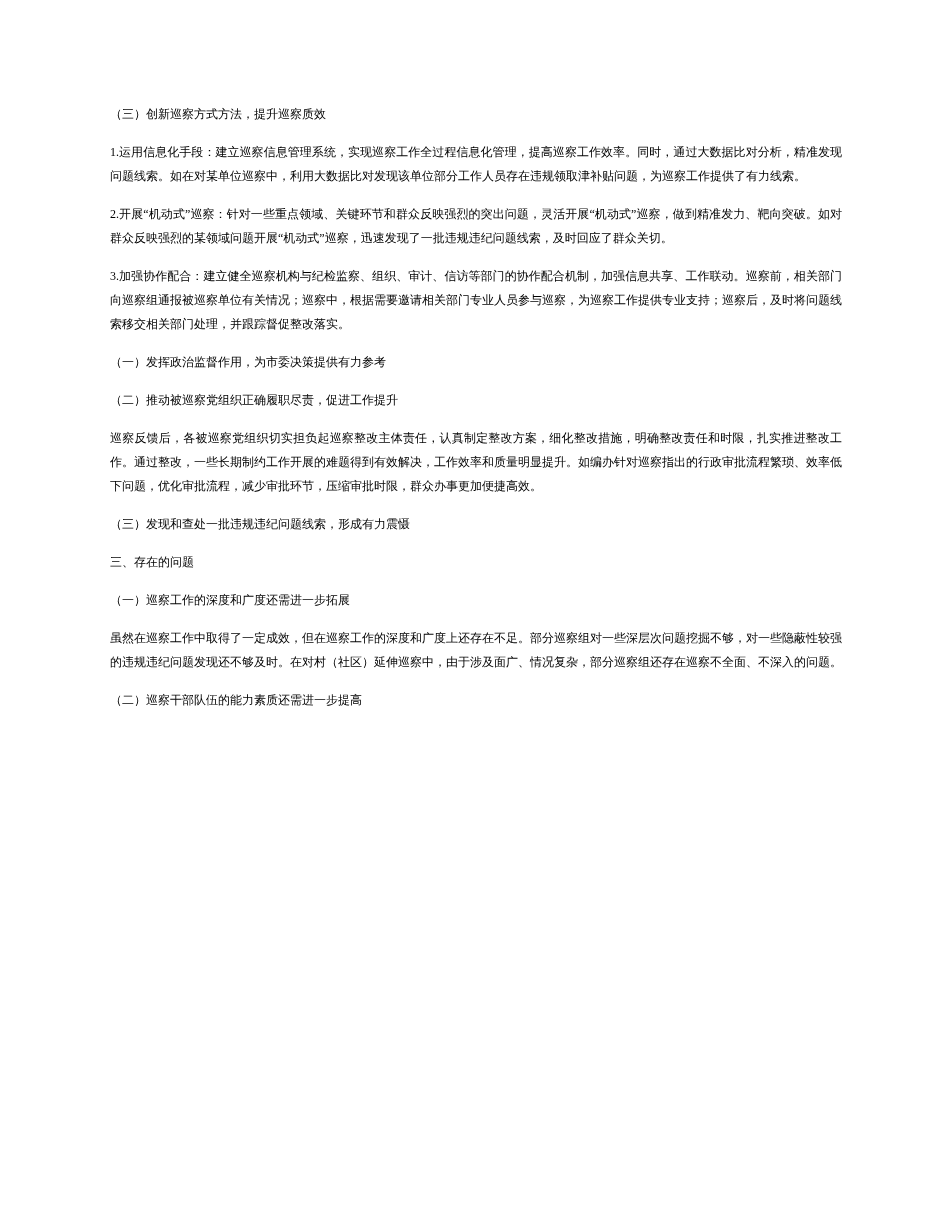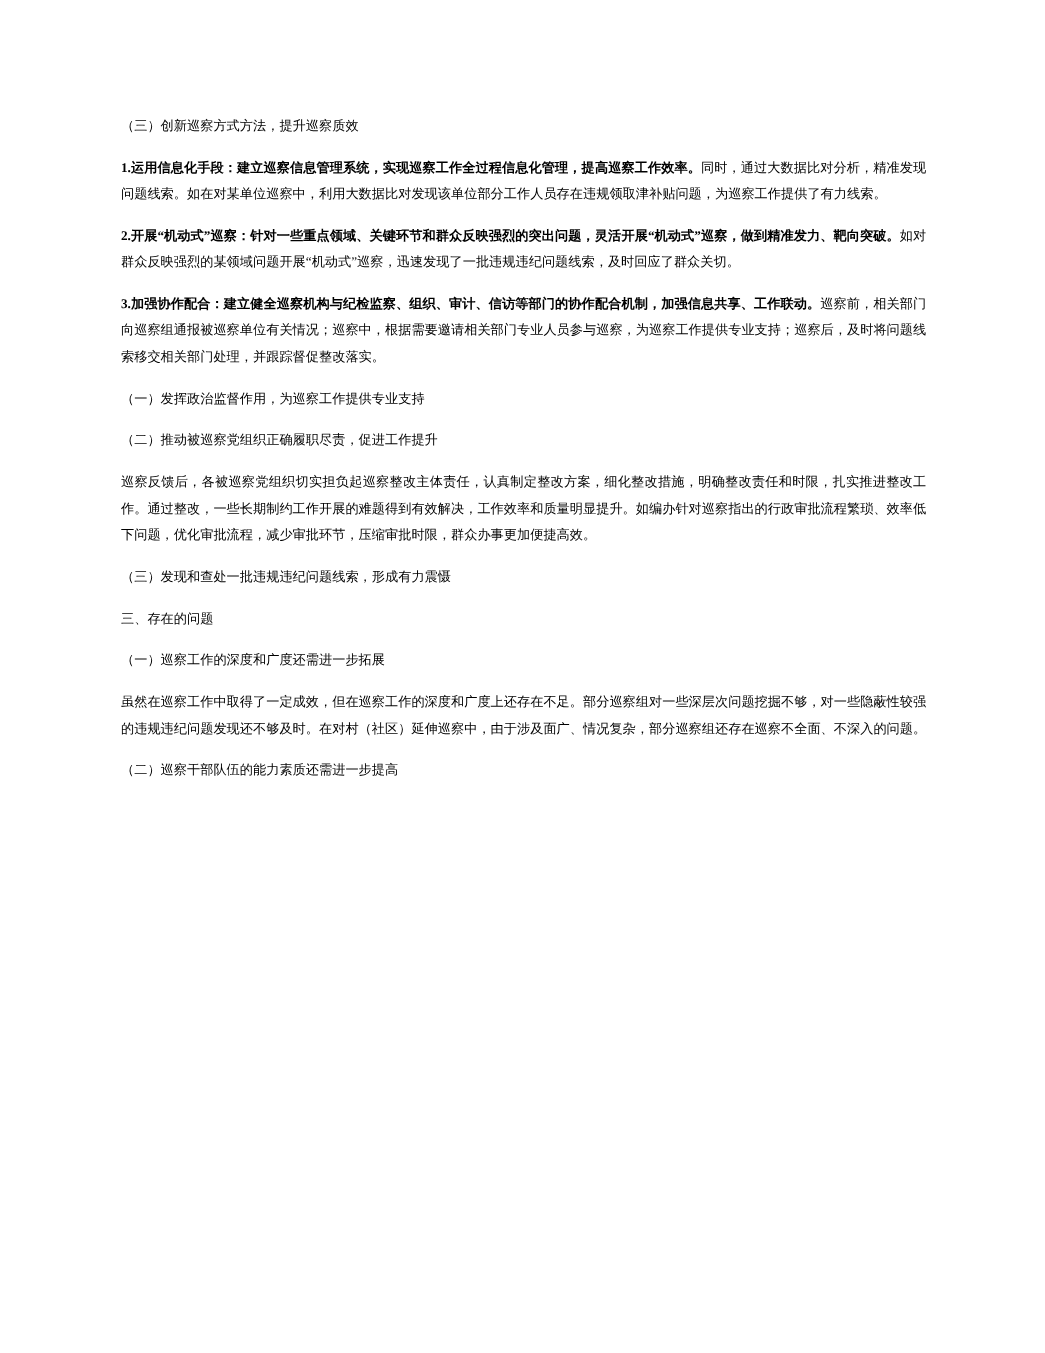--- a/index.html
+++ b/index.html
@@ -22,38 +22,38 @@
     padding: 102px 108px 40px 110px;
   }
   .para {
     margin: 0 0 14px 0;
     font-size: 12px;
     line-height: 24px;
     text-align: justify;
     word-break: break-all;
   }
   .lead {
-    font-weight: 700;
+    font-weight: 400;
   }
 </style>
 </head>
 <body>
 
 <div class="page">
 
   <p class="para">（三）创新巡察方式方法，提升巡察质效</p>
 
   <p class="para"><strong class="lead">1.运用信息化手段：建立巡察信息管理系统，实现巡察工作全过程信息化管理，提高巡察工作效率。</strong><span>同时，通过大数据比对分析，精准发现问题线索。如在对某单位巡察中，利用大数据比对发现该单位部分工作人员存在违规领取津补贴问题，为巡察工作提供了有力线索。</span></p>
 
   <p class="para"><strong class="lead">2.开展“机动式”巡察：针对一些重点领域、关键环节和群众反映强烈的突出问题，灵活开展“机动式”巡察，做到精准发力、靶向突破。</strong><span>如对群众反映强烈的某领域问题开展“机动式”巡察，迅速发现了一批违规违纪问题线索，及时回应了群众关切。</span></p>
 
   <p class="para"><strong class="lead">3.加强协作配合：建立健全巡察机构与纪检监察、组织、审计、信访等部门的协作配合机制，加强信息共享、工作联动。</strong><span>巡察前，相关部门向巡察组通报被巡察单位有关情况；巡察中，根据需要邀请相关部门专业人员参与巡察，为巡察工作提供专业支持；巡察后，及时将问题线索移交相关部门处理，并跟踪督促整改落实。</span></p>
 
 
-  <p class="para">（一）发挥政治监督作用，为巡察工作提供专业支持</p>
+  <p class="para">（一）发挥政治监督作用，为市委决策提供有力参考</p>
 
 
   <p class="para">（二）推动被巡察党组织正确履职尽责，促进工作提升</p>
 
   <p class="para"><span>巡察反馈后，各被巡察党组织切实担负起巡察整改主体责任，认真制定整改方案，细化整改措施，明确整改责任和时限，扎实推进整改工作。通过整改，一些长期制约工作开展的难题得到有效解决，工作效率和质量明显提升。如编办针对巡察指出的行政审批流程繁琐、效率低下问题，优化审批流程，减少审批环节，压缩审批时限，群众办事更加便捷高效。</span></p>
 
   <p class="para">（三）发现和查处一批违规违纪问题线索，形成有力震慑</p>
 
 
   <p class="para">三、存在的问题</p>

